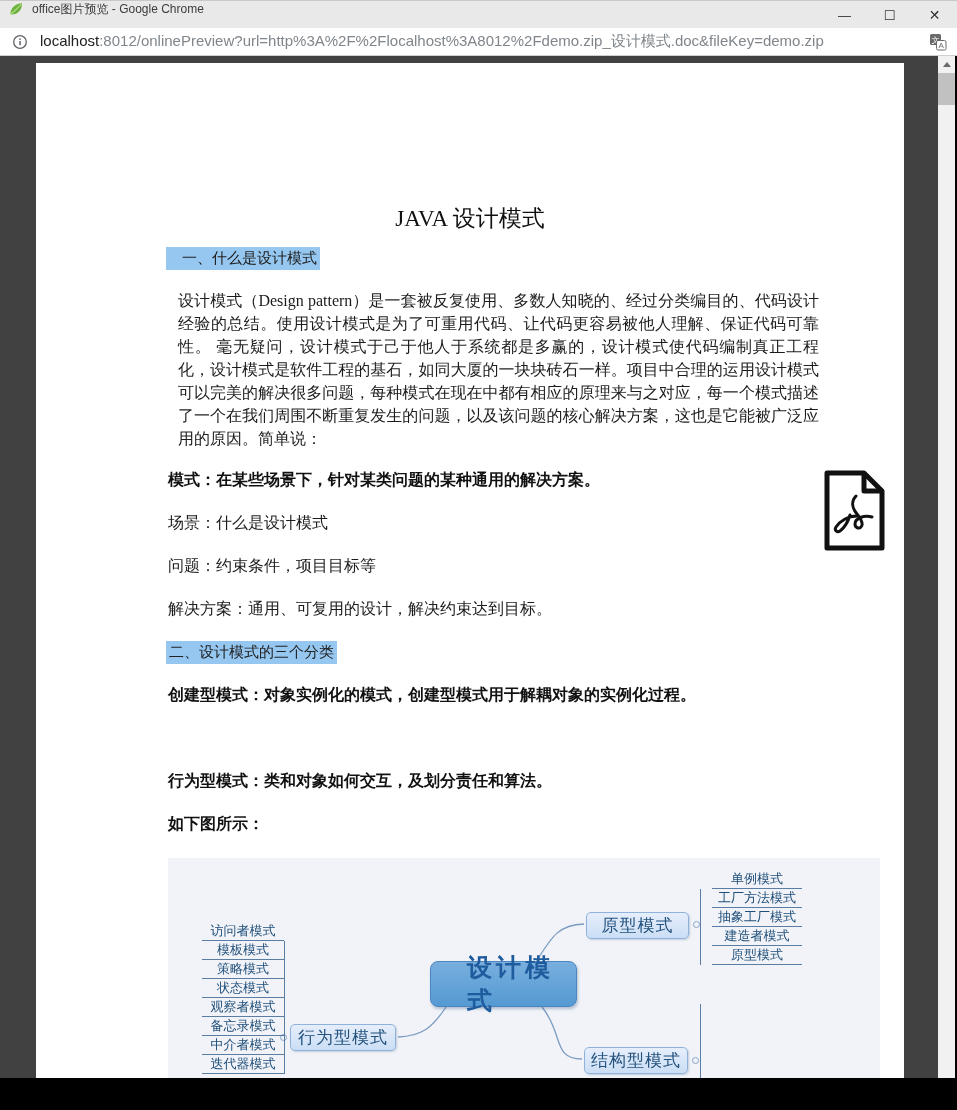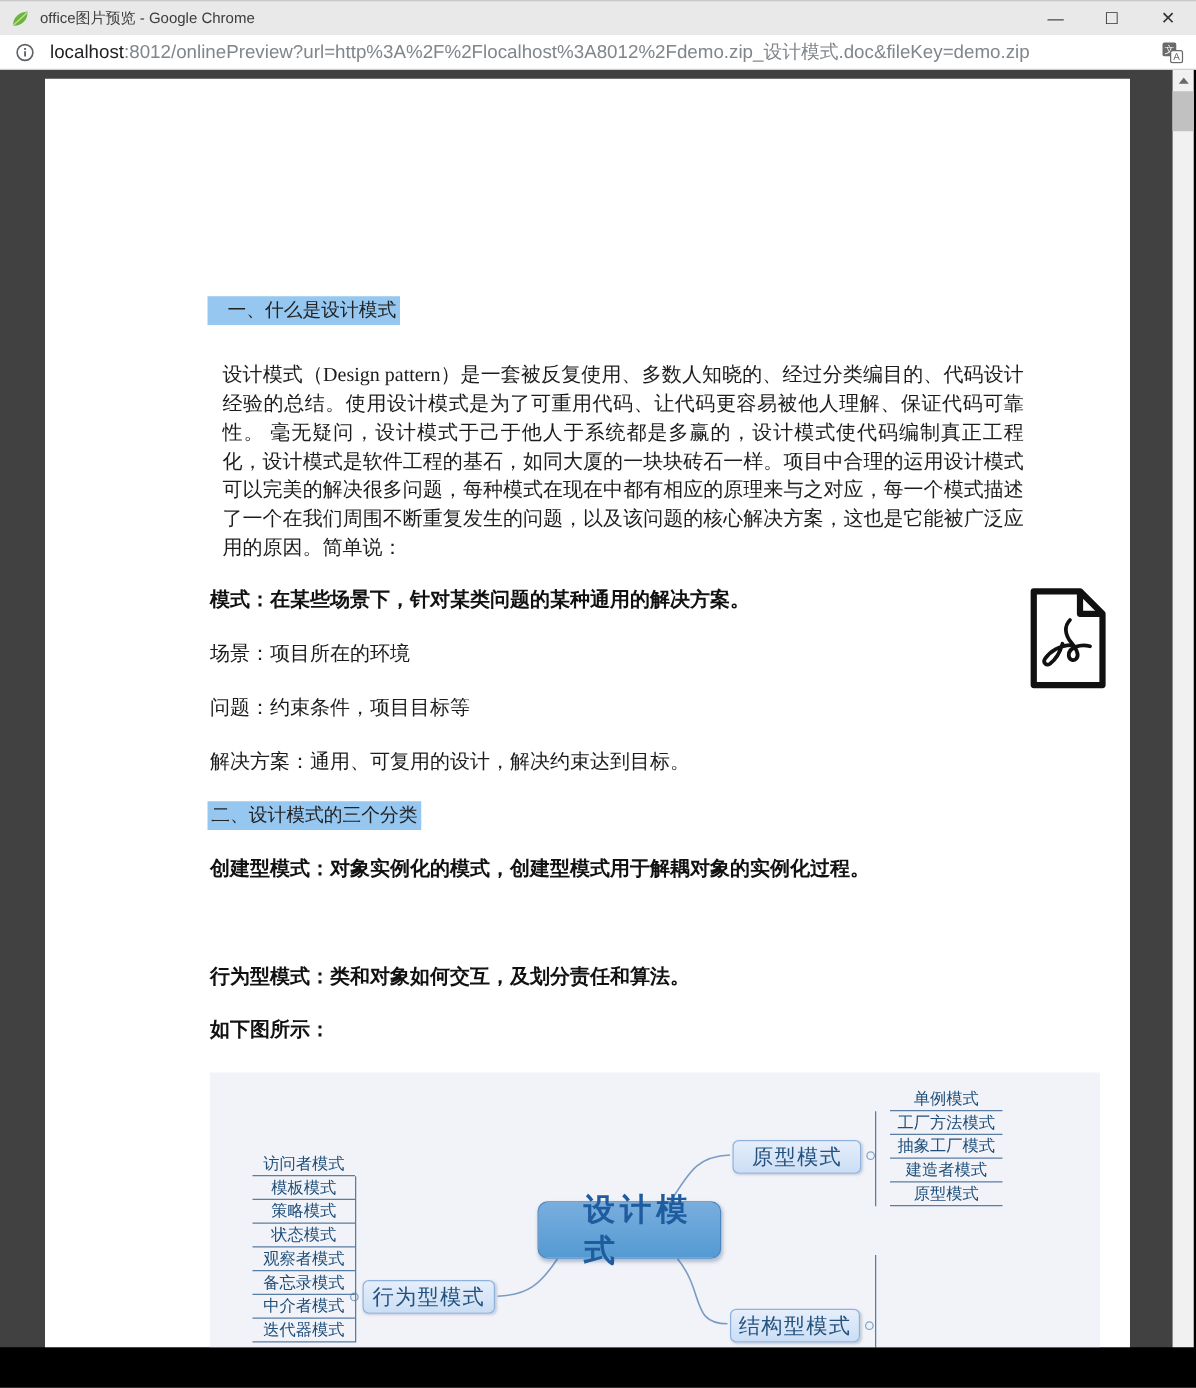--- a/index.html
+++ b/index.html
@@ -2,21 +2,21 @@
 <html><head>
 <meta charset="utf-8">
 <style>
   * { margin:0; padding:0; box-sizing:border-box; }
   html,body { width:957px; height:1110px; }
   body { font-family:"Liberation Sans","DejaVu Sans",sans-serif; background:#000; }
   #window { position:relative; width:957px; height:1110px; background:#000; overflow:hidden; }
 
   
   .titlebar { position:absolute; top:0; left:0; width:957px; height:28px;
-    background:#e9e9e9; border-top:1px solid #c9c9c9; display:flex; align-items:center; }
+    background:#e9e9e9; border-top:1px solid #c9c9c9; display:flex; align-items:flex-start; }
   .titlebar .app-icon { margin-left:8px; width:16px; height:16px; flex:0 0 auto; }
   .titlebar .title-text { margin-left:8px; font-size:12px; color:#3c3c3c; }
   .win-controls { margin-left:auto; display:flex; height:28px; }
   .win-btn { width:45px; height:28px; display:flex; align-items:center; justify-content:center;
     font-size:13px; color:#333; cursor:default; }
   .win-btn.close { font-size:14px; }
 
   
   .addressbar { position:absolute; top:28px; left:0; width:957px; height:28px;
     background:#fff; border-bottom:1px solid #cfcfcf; display:flex; align-items:center; }
@@ -31,21 +31,21 @@
     background:#414141; overflow:hidden; }
 
   .page { position:absolute; left:36px; top:7px; width:868px; height:1100px; background:#fff; }
 
   .doc-title { position:absolute; top:140px; left:0; width:100%; text-align:center;
     font-family:"Liberation Serif","DejaVu Serif",serif; font-size:23px; color:#111; }
 
   .hl-heading { position:absolute; left:130px; display:inline-block; background:#95c7f1;
     font-family:"Liberation Serif","DejaVu Serif",serif; font-size:15px; color:#222;
     padding:2px 3px; }
-  #h1 { top:174px;padding-left:16px; }
+  #h1 { top:184px;padding-left:16px; }
   #h2 { top:578px; }
 
   .para { position:absolute; left:132px; top:226px; width:641px;
     font-family:"Liberation Serif","DejaVu Serif",serif; font-size:16px; line-height:23px;
     color:#1c1c1c; text-align:justify;margin-left:10px; }
 
   .line { position:absolute; left:132px; font-family:"Liberation Serif","DejaVu Serif",serif;
     font-size:16px; color:#1c1c1c; white-space:nowrap; }
   .b-line { position:absolute; left:132px; font-family:"Liberation Sans","DejaVu Sans",sans-serif;
     font-weight:bold; font-size:16px; color:#111; white-space:nowrap; }
@@ -127,27 +127,28 @@
       <rect x="1" y="1" width="11" height="11" rx="1.5" fill="#6a6a6a"></rect>
       <text x="6.5" y="9.6" font-size="8" fill="#ffffff" text-anchor="middle" font-family="serif">文</text>
       <rect x="7.5" y="7.5" width="9.5" height="9.5" rx="1.5" fill="#ffffff" stroke="#6a6a6a" stroke-width="1"></rect>
       <text x="12.2" y="15" font-size="8" fill="#6a6a6a" text-anchor="middle">A</text>
     </svg>
   </div>
 
   <div class="content">
     <div class="page">
 
+      <div class="doc-title">JAVA 设计模式</div>
 
       <div class="hl-heading" id="h1">一、什么是设计模式</div>
 
       <div class="para">设计模式（Design pattern）是一套被反复使用、多数人知晓的、经过分类编目的、代码设计经验的总结。使用设计模式是为了可重用代码、让代码更容易被他人理解、保证代码可靠性。 毫无疑问，设计模式于己于他人于系统都是多赢的，设计模式使代码编制真正工程化，设计模式是软件工程的基石，如同大厦的一块块砖石一样。项目中合理的运用设计模式可以完美的解决很多问题，每种模式在现在中都有相应的原理来与之对应，每一个模式描述了一个在我们周围不断重复发生的问题，以及该问题的核心解决方案，这也是它能被广泛应用的原因。简单说：</div>
 
       <div class="b-line" style="top:407px">模式：在某些场景下，针对某类问题的某种通用的解决方案。</div>
-      <div class="line" style="top:450px">场景：项目所在的环境</div>
+      <div class="line" style="top:450px">场景：什么是设计模式</div>
       <div class="line" style="top:536px">解决方案：通用、可复用的设计，解决约束达到目标。</div>
       <div class="line" style="top:493px">问题：约束条件，项目目标等</div>
 
       <div class="hl-heading" id="h2">二、设计模式的三个分类</div>
 
       <div class="b-line" style="top:622px">创建型模式：对象实例化的模式，创建型模式用于解耦对象的实例化过程。</div>
       <div class="b-line" style="top:708px">行为型模式：类和对象如何交互，及划分责任和算法。</div>
       <div class="b-line" style="top:751px">如下图所示：</div>
 
       <div class="diagram">

